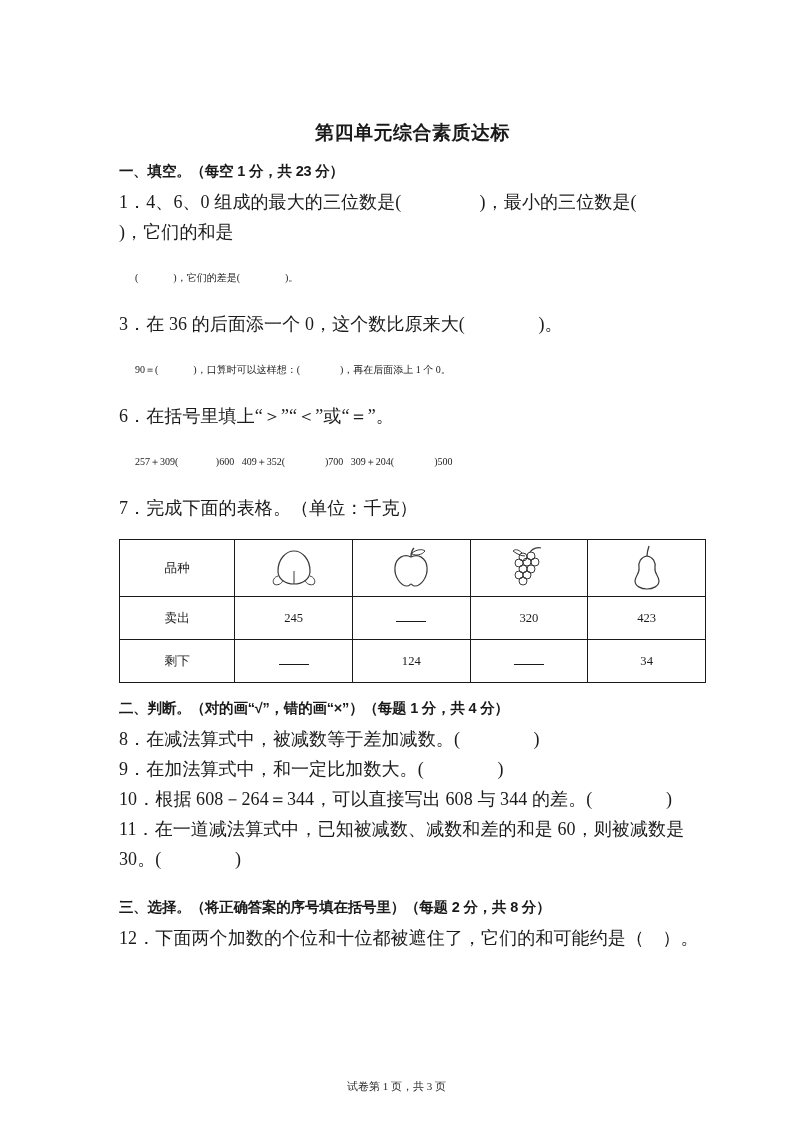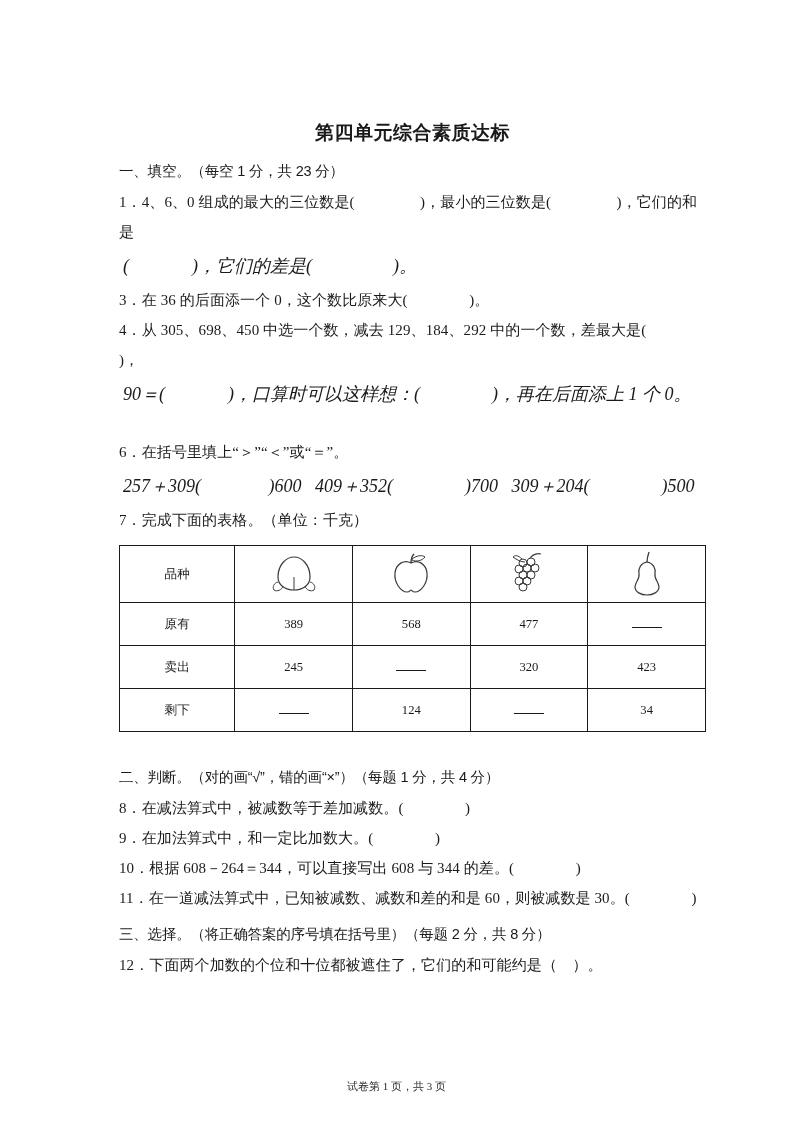--- a/index.html
+++ b/index.html
@@ -27,46 +27,45 @@
     text-align: center;
     font-size: 19px;
     font-weight: bold;
     letter-spacing: 0.5px;
     margin: 0;
     padding-top: 120px;
     font-family: "Liberation Sans", "DejaVu Sans", sans-serif;
   }
   .section-head {
     font-size: 14.5px;
-    font-weight: normal;
+    font-weight: bold;
     margin: 16px 0 6px 0;
     font-family: "Liberation Sans", "DejaVu Sans", sans-serif;
     letter-spacing: -0.2px;
   }
   .q {
-    font-size: 15px;
+    font-size: 18px;
     line-height: 30px;
     margin: 0;
     white-space: pre-wrap;
     letter-spacing: 0.1px;
   }
   .q-cont {
-    font-size: 18px;
+    font-size: 10px;
     line-height: 30px;
-    margin: 4px;
+    margin: 16px;
     white-space: pre-wrap;
-    font-style: italic;
   }
   .gap-before {
-    margin-top: 28px;
+    margin-top: 16px;
   }
   .fruit-table {
     border-collapse: collapse;
     width: 100%;
-    margin-top: 10px;
+    margin-top: 16px;
     table-layout: fixed;
   }
   .fruit-table td {
     border: 1px solid #1a1a1a;
     text-align: center;
     vertical-align: middle;
     font-size: 12.6px;
     height: 42px;
     padding: 0;
   }
@@ -95,39 +94,38 @@
     bottom: 28px;
     width: 793px;
     text-align: center;
     font-size: 11px;
     color: #2a2a2a;
   }
   .fruit-svg {
     display: block;
     margin: 0 auto;
   }
-  .sec2-head { margin-top: 36px; }
-  .sec3-head { margin-top: 12px; }
+  .sec2-head { margin-top: 16px; }
+  .sec3-head { margin-top: 24px; }
 </style>
 </head>
 <body>
 
 <div class="page">
 
   <h1 class="doc-title">第四单元综合素质达标</h1>
 
   <div class="section-head">一、填空。（每空 1 分，共 23 分）</div>
 
   <div class="q">1．4、6、0 组成的最大的三位数是(                 )，最小的三位数是(                 )，它们的和是</div>
   <div class="q-cont">(              )，它们的差是(                  )。</div>
 
 
   <div class="q">3．在 36 的后面添一个 0，这个数比原来大(                )。</div>
 
-  <div class="q">4．从 305、698、450 中选一个数，减去 129、184、292 中的一个数，差最大是(                 )，</div>
 
   <div class="q-cont">90＝(              )，口算时可以这样想：(                )，再在后面添上 1 个 0。</div>
 
   <div class="q gap-before">6．在括号里填上“＞”“＜”或“＝”。</div>
   <div class="q-cont">257＋309(               )600   409＋352(                )700   309＋204(                )500</div>
 
   <div class="q">7．完成下面的表格。（单位：千克）</div>
 
   <table class="fruit-table">
     <tbody>
@@ -165,27 +163,20 @@
             <circle cx="17" cy="37" r="4"></circle>
           </g>
         </svg>
       </td>
       <td>
         <svg class="fruit-svg" width="42" height="48" viewBox="0 0 42 48">
           <path d="M21 12 C15 13 12 18 13 24 C14 29 9 32 9 37 C9 42 15 45 21 45 C27 45 33 42 33 37 C33 32 28 29 29 24 C30 18 27 13 21 12 Z" fill="none" stroke="#3a3a3a" stroke-width="1.2"></path>
           <path d="M21 12 C21 8 22 5 23 2" fill="none" stroke="#3a3a3a" stroke-width="1.3"></path>
         </svg>
       </td>
-    </tr>
-    <tr>
-      <td class="label-col">原有</td>
-      <td>389</td>
-      <td>568</td>
-      <td>477</td>
-      <td><span class="blank-line"></span></td>
     </tr>
     <tr>
       <td class="label-col">卖出</td>
       <td>245</td>
       <td><span class="blank-line"></span></td>
       <td>320</td>
       <td>423</td>
     </tr>
     <tr>
       <td class="label-col">剩下</td>

